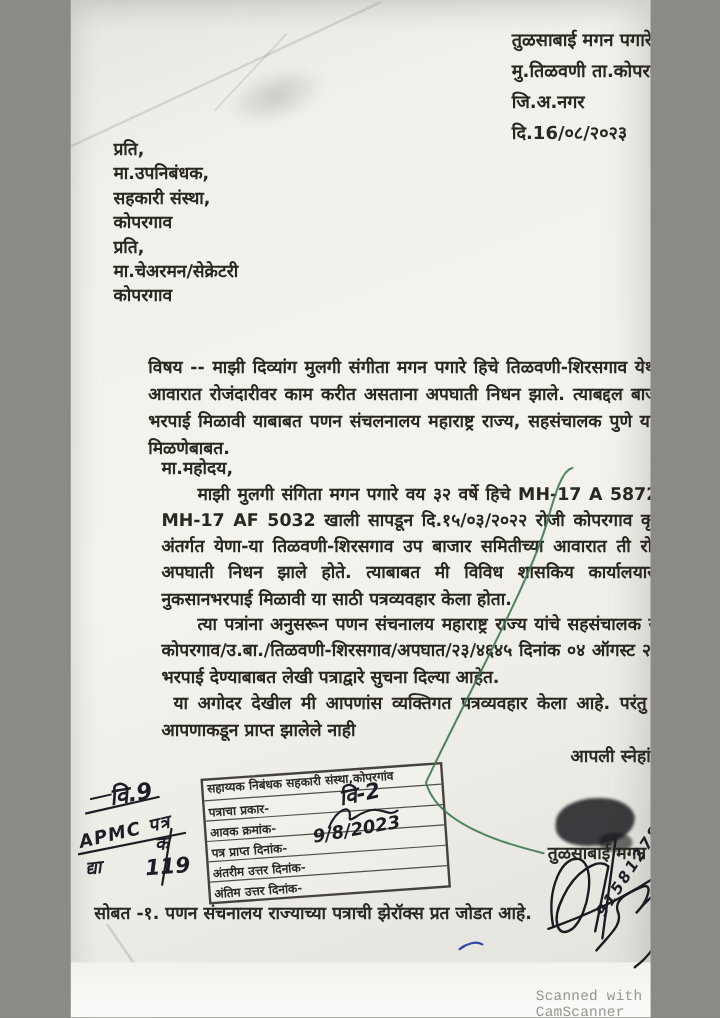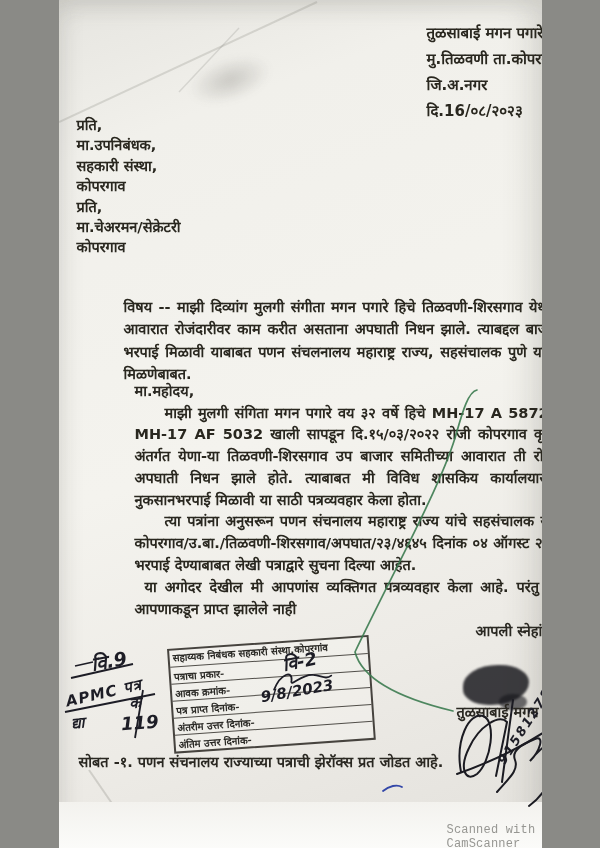--- a/index.html
+++ b/index.html
@@ -46,21 +46,21 @@
 
   <div class="abs" style="left:0;top:802px;width:600px;height:46px;background:linear-gradient(#f3f2ee, #fbfbf9);"></div>
 
   <div class="abs" style="left:368px;top:20px;">
     <div class="sender-line">तुळसाबाई मगन पगारे</div>
     <div class="sender-line">मु.तिळवणी ता.कोपरगाव</div>
     <div class="sender-line">जि.अ.नगर</div>
     <div class="sender-line">दि.16/०८/२०२३</div>
   </div>
 
-  <div class="abs" style="left:18px;top:115px;">
+  <div class="abs" style="left:36px;top:115px;">
     <div class="addr-line">प्रति,</div>
     <div class="addr-line bold">मा.उपनिबंधक,</div>
     <div class="addr-line">सहकारी संस्था,</div>
     <div class="addr-line">कोपरगाव</div>
     <div class="addr-line">प्रति,</div>
     <div class="addr-line bold">मा.चेअरमन/सेक्रेटरी</div>
     <div class="addr-line">कोपरगाव</div>
   </div>
 
   <div class="abs para subject" style="left:28px;top:296px;width:557px;line-height:22.4px;margin-left:37px;">विषय -- माझी दिव्यांग मुलगी संगीता मगन पगारे हिचे तिळवणी-शिरसगाव येथील उप बाजार समितीच्या आवारात रोजंदारीवर काम करीत असताना अपघाती निधन झाले. त्याबद्दल बाजार समिती कडून नुकसान भरपाई मिळावी याबाबत पणन संचलनालय महाराष्ट्र राज्य, सहसंचालक पुणे यांच्या लेखी पत्रानुसार मदत मिळणेबाबत.</div>

